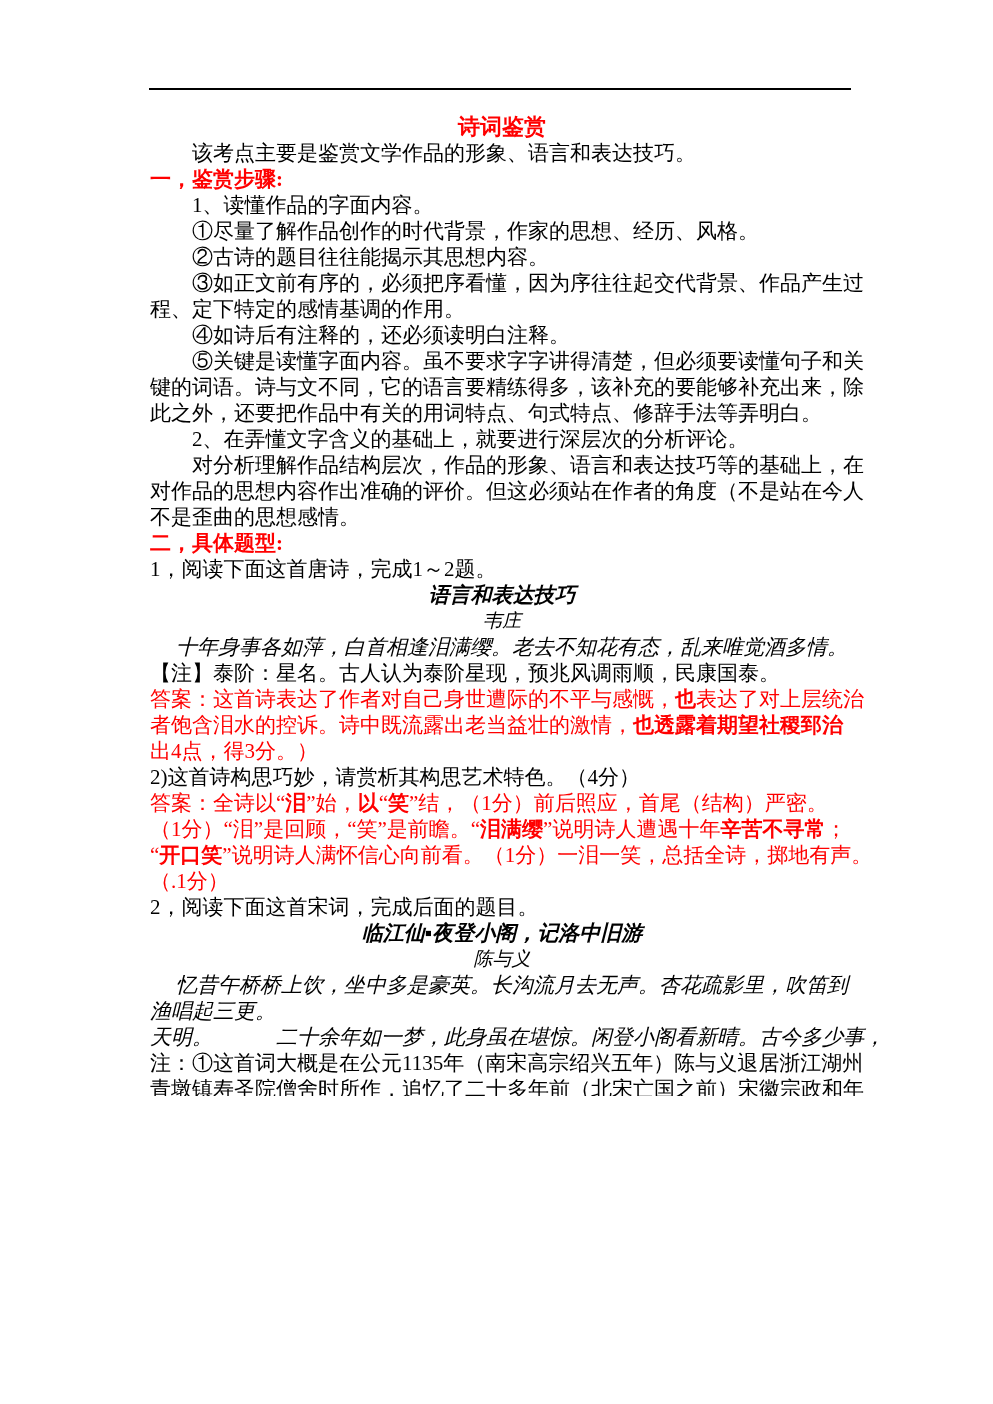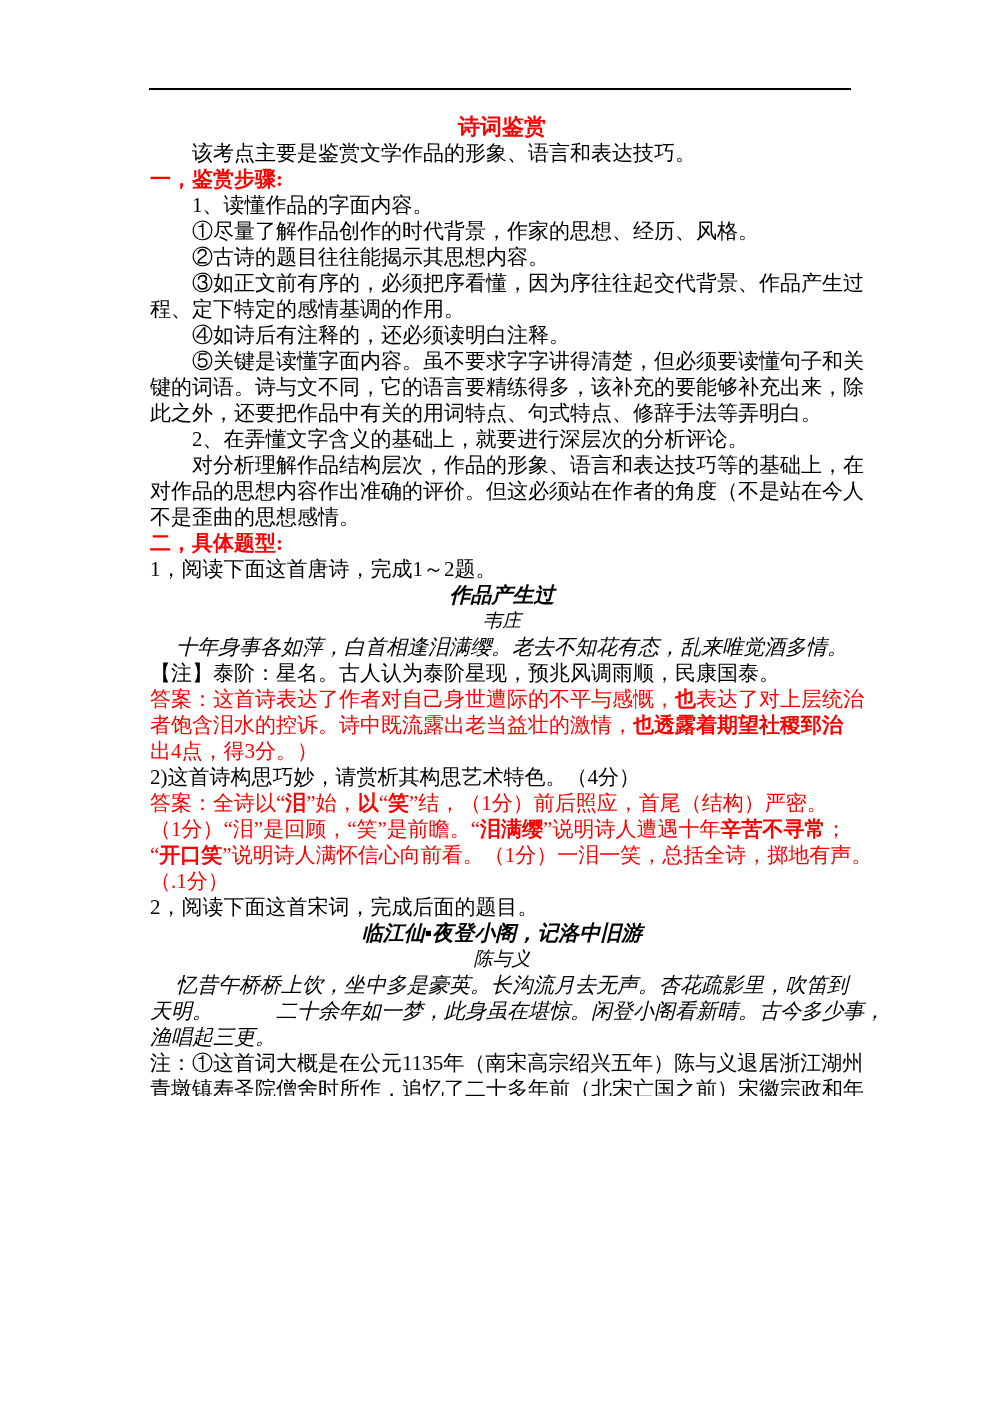--- a/index.html
+++ b/index.html
@@ -47,36 +47,36 @@
       <div class="line indent"><span>④如诗后有注释的，还必须读明白注释。</span></div>
       <div class="line indent"><span>⑤关键是读懂字面内容。虽不要求字字讲得清楚，但必须要读懂句子和关</span></div>
       <div class="line"><span>键的词语。诗与文不同，它的语言要精练得多，该补充的要能够补充出来，除</span></div>
       <div class="line"><span>此之外，还要把作品中有关的用词特点、句式特点、修辞手法等弄明白。</span></div>
       <div class="line indent"><span>2、在弄懂文字含义的基础上，就要进行深层次的分析评论。</span></div>
       <div class="line indent"><span>对分析理解作品结构层次，作品的形象、语言和表达技巧等的基础上，在</span></div>
       <div class="line"><span>对作品的思想内容作出准确的评价。但这必须站在作者的角度（不是站在今人</span></div>
       <div class="line"><span>不是歪曲的思想感情。</span></div>
       <div class="line heading"><span>二，具体题型:</span></div>
       <div class="line"><span>1，阅读下面这首唐诗，完成1～2题。</span></div>
-      <div class="line poem-title"><span>作品产生过</span></div>
+      <div class="line poem-title"><span>语言和表达技巧</span></div>
       <div class="line author"><span>韦庄</span></div>
       <div class="line poem pindent"><span>十年身事各如萍，白首相逢泪满缨。老去不知花有态，乱来唯觉酒多情。</span></div>
       <div class="line"><span>【注】泰阶：星名。古人认为泰阶星现，预兆风调雨顺，民康国泰。</span></div>
       <div class="line red"><span>答案：这首诗表达了作者对自己身世遭际的不平与感慨，</span><span class="b">也</span><span>表达了对上层统治</span></div>
       <div class="line red"><span>者饱含泪水的控诉。诗中既流露出老当益壮的激情，</span><span class="b">也透露着期望社稷郅治</span></div>
       <div class="line red"><span>出4点，得3分。）</span></div>
       <div class="line"><span>2)这首诗构思巧妙，请赏析其构思艺术特色。（4分）</span></div>
       <div class="line red"><span>答案：全诗以“</span><span class="b">泪</span><span>”始，</span><span class="b">以</span><span>“</span><span class="b">笑</span><span>”结，（1分）前后照应，首尾（结构）严密。</span></div>
       <div class="line red"><span>（1分）“泪”是回顾，“笑”是前瞻。“</span><span class="b">泪满缨</span><span>”说明诗人遭遇十年</span><span class="b">辛苦不寻常</span><span>；</span></div>
       <div class="line red"><span>“</span><span class="b">开口笑</span><span>”说明诗人满怀信心向前看。（1分）一泪一笑，总括全诗，掷地有声。</span></div>
       <div class="line red"><span>（.1分）</span></div>
       <div class="line"><span>2，阅读下面这首宋词，完成后面的题目。</span></div>
       <div class="line poem-title"><span>临江仙▪夜登小阁，记洛中旧游</span></div>
       <div class="line author"><span>陈与义</span></div>
       <div class="line poem pindent"><span>忆昔午桥桥上饮，坐中多是豪英。长沟流月去无声。杏花疏影里，吹笛到</span></div>
+      <div class="line poem"><span>渔唱起三更。</span></div>
       <div class="line poem"><span>天明。　　　二十余年如一梦，此身虽在堪惊。闲登小阁看新晴。古今多少事，</span></div>
-      <div class="line poem"><span>渔唱起三更。</span></div>
       <div class="line"><span>注：①这首词大概是在公元1135年（南宋高宗绍兴五年）陈与义退居浙江湖州</span></div>
       <div class="line"><span>青墩镇寿圣院僧舍时所作，追忆了二十多年前（北宋亡国之前）宋徽宗政和年</span></div>
       <div class="line"><span>间在洛中与好友们游乐的往事。②午桥：在北宋河南洛阳南，唐朝裴度有别墅</span></div>
       <div class="line"><span>在此。</span></div>
     </div>
 </div>
 
 </body></html>

